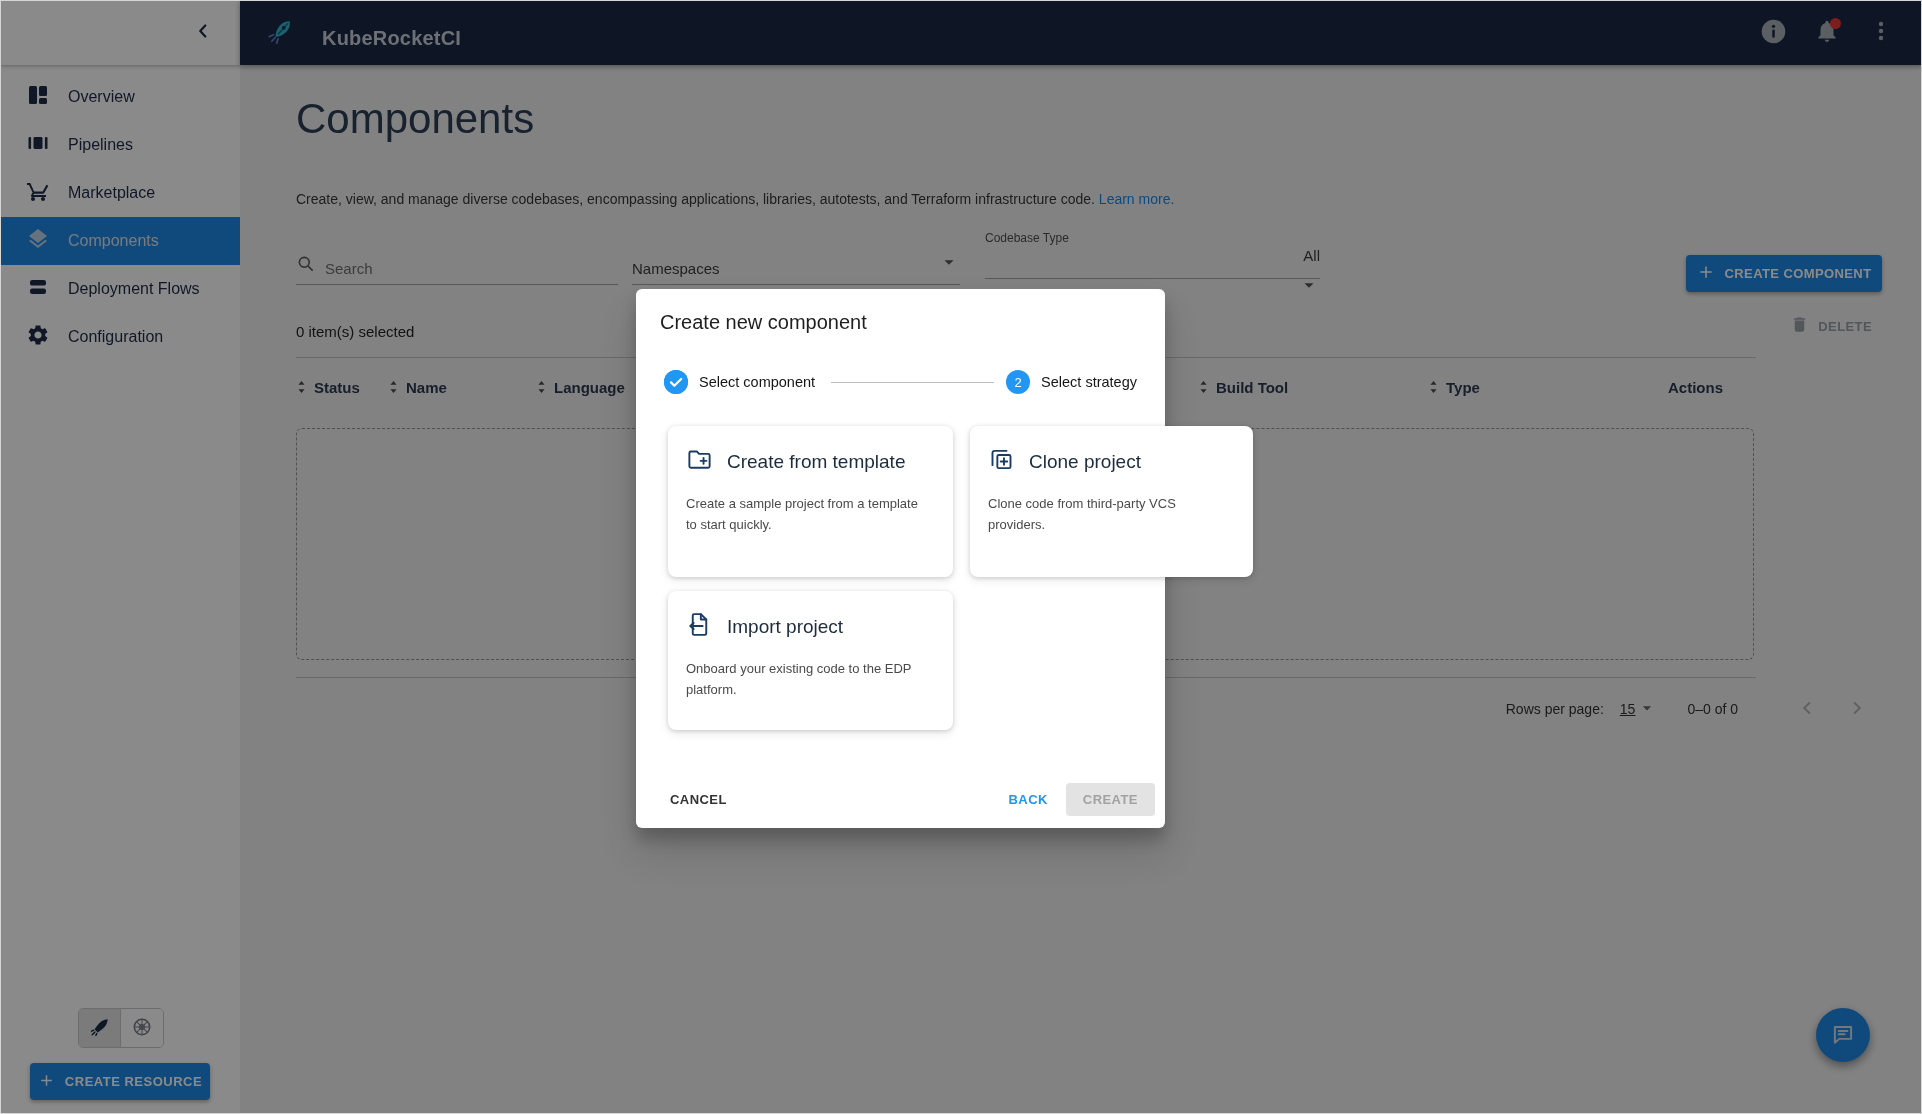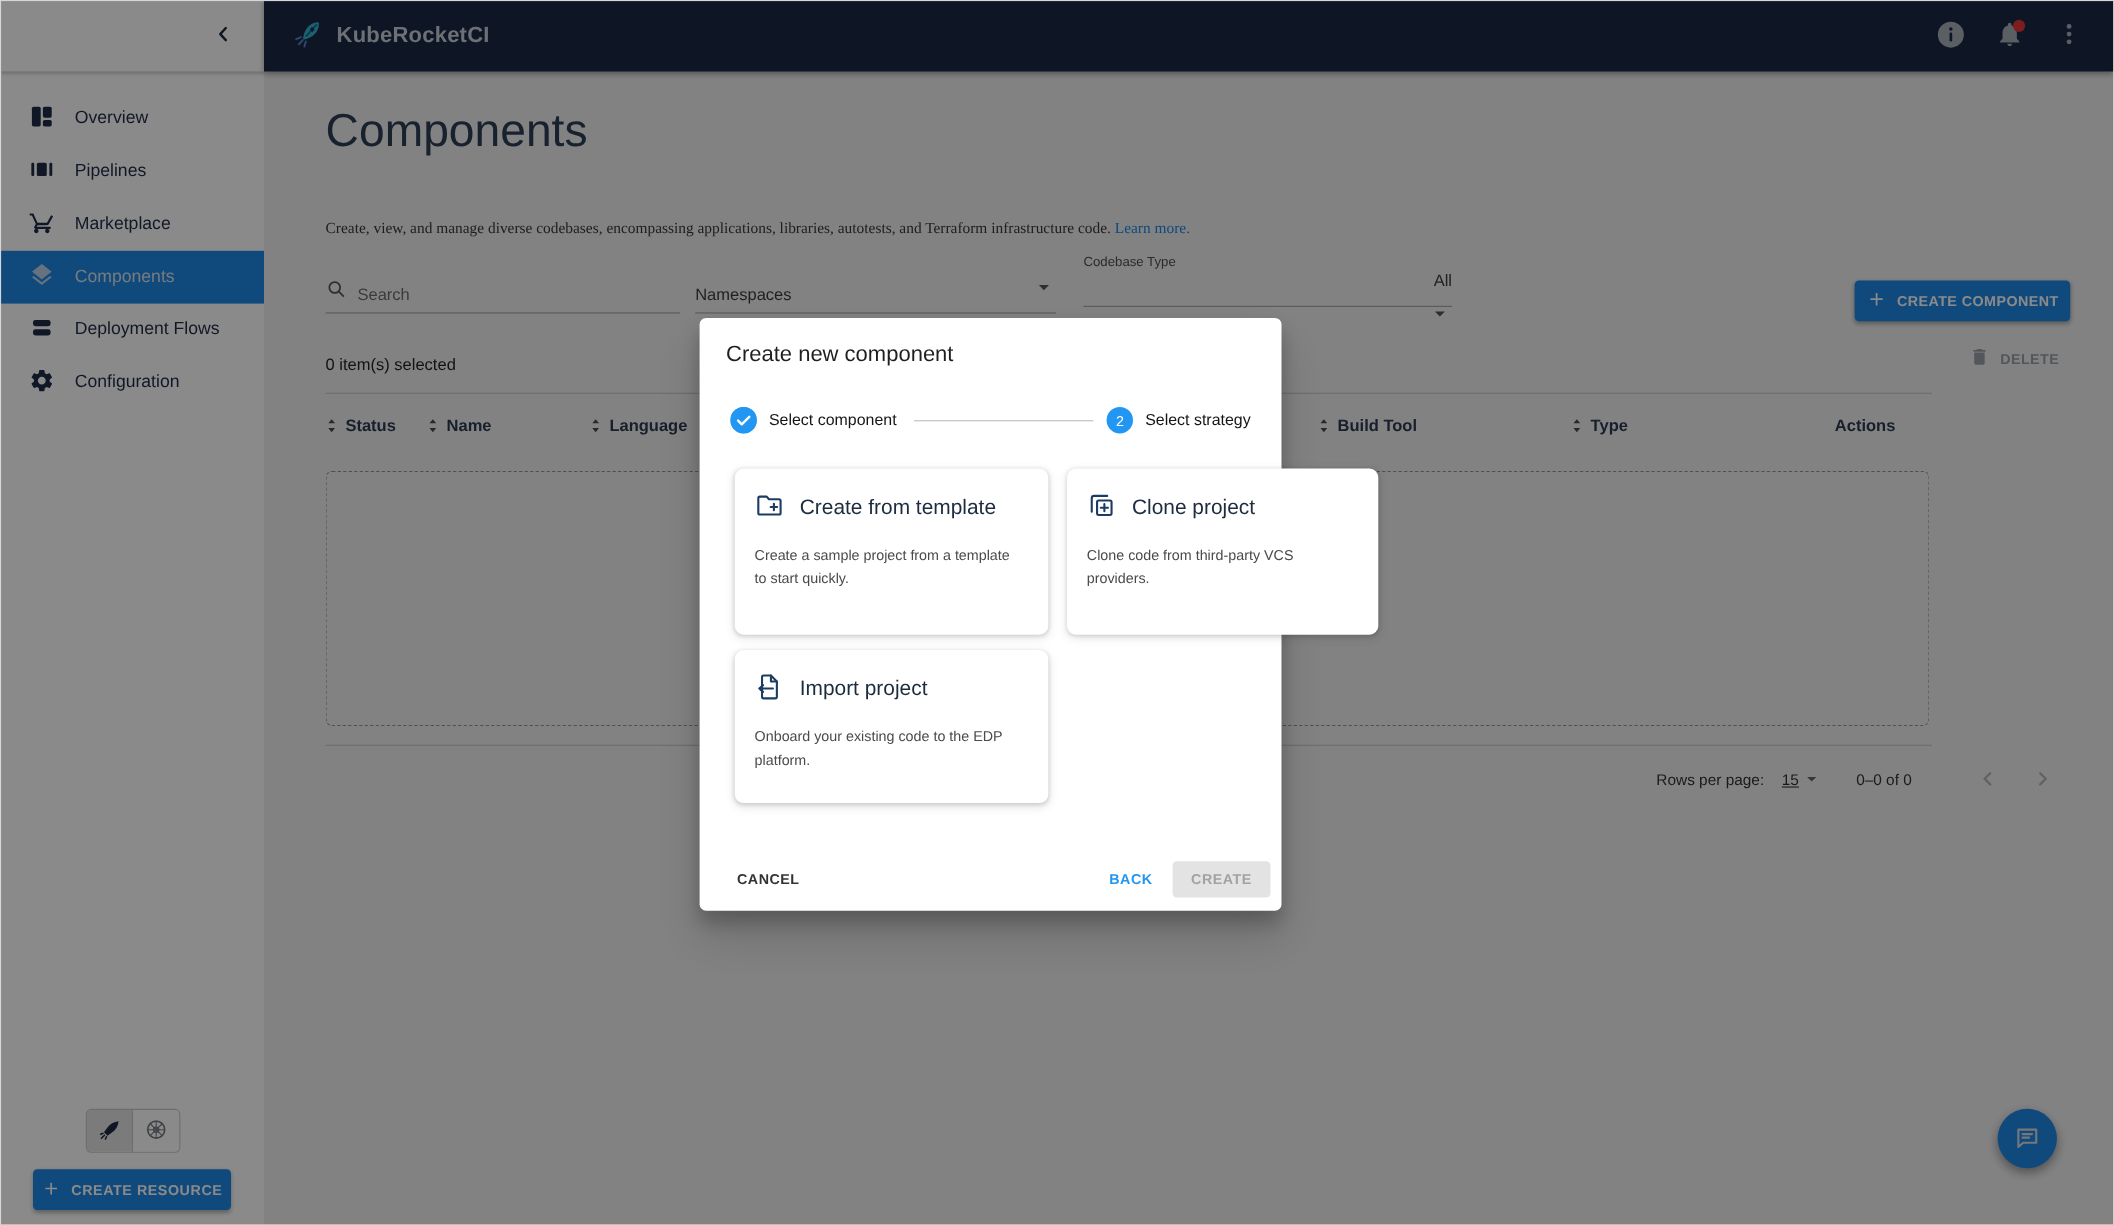--- a/index.html
+++ b/index.html
@@ -6,51 +6,51 @@
   html,body { width:1922px; height:1114px; }
   body { font-family:"Liberation Sans", sans-serif; background:#fff; overflow:hidden; }
   .screen { position:relative; width:1922px; height:1114px; background:#fff; overflow:hidden; }
 
   
   .frame { position:absolute; inset:0; border:1px solid #d6d6d6; z-index:80; pointer-events:none; }
 
   
   .topbar { position:absolute; left:240px; top:0; right:0; height:65px; background:var(--topbar-bg,#1a2a47);
             display:flex; align-items:center; padding:0 24px 0 26px; z-index:5; box-shadow:0 2px 5px rgba(0,0,0,.35); }
-  .brand { display:flex; align-items:center; gap:10px; }
+  .brand { display:flex; align-items:flex-end; gap:26px; }
   .brand-name { color:#c9d0d8; font-size:20px; font-weight:600; letter-spacing:.2px; }
   .topbar-right { margin-left:auto; display:flex; align-items:center; gap:20px; }
   .icon-btn { background:none; border:none; cursor:pointer; position:relative; display:flex; align-items:center; justify-content:center; width:34px; height:34px; }
   .badge-dot { position:absolute; top:2px; right:3px; width:11px; height:11px; border-radius:50%; background:var(--notification-red,#e53935); }
 
   
   .sidebar { position:absolute; left:0; top:0; width:240px; height:100%; background:#fff; z-index:4; }
   .sidebar-header { height:65px; display:flex; align-items:center; justify-content:flex-end; padding-right:26px;
                     box-shadow:0 1px 4px rgba(0,0,0,.28); position:relative; z-index:2; background:#fff; }
   .collapse-btn { background:none; border:none; cursor:pointer; display:flex; }
-  .nav { padding-top:19px; }
+  .nav { padding-top:8px; }
   .nav-item { height:48px; display:flex; align-items:center; gap:18px; padding-left:26px; cursor:pointer;
               color:#1e2b47; font-size:16px; }
   .nav-item svg { flex:0 0 auto; }
   .nav-item.selected { background:var(--accent,#1e88e5); color:#d9e3ec; }
   .nav-item.selected svg { opacity:.85; }
   .nav-label { white-space:nowrap; }
 
   .side-toggles { position:absolute; left:78px; top:1008px; display:flex; border:1px solid #c9c9c9; border-radius:5px; overflow:hidden; }
   .toggle-btn { width:42px; height:38px; display:flex; align-items:center; justify-content:center; background:#fff; border:none; cursor:pointer; }
   .toggle-btn.active { background:#e4e4e4; border-right:1px solid #c9c9c9; }
   .create-resource-btn { position:absolute; left:30px; top:1063px; width:180px; height:37px; border:none; border-radius:4px;
        background:var(--accent,#1e88e5); color:#fff; font-size:13px; font-weight:700; letter-spacing:.5px; cursor:pointer;
        display:flex; align-items:center; justify-content:center; gap:10px; box-shadow:0 2px 4px rgba(0,0,0,.3);
        font-family:"Liberation Sans",sans-serif; }
 
   
   .main { position:absolute; left:240px; top:65px; right:0; bottom:0; background:#f1f1f1; }
   .page-title { position:absolute; left:56px; top:30px; font-size:42px; font-weight:400; color:#2e3d56; }
-  .page-desc { position:absolute; left:56px; top:136px; font-size:14px; color:#383838;font-family:Liberation Serif, serif; }
+  .page-desc { position:absolute; left:56px; top:126px; font-size:14px; color:#383838; }
   .learn-more { color:var(--accent,#1e88e5); text-decoration:none; cursor:pointer; }
 
   .field { position:absolute; height:38px; display:flex; align-items:flex-end; padding-bottom:7px;
            border-bottom:1px solid #a3a3a3; gap:10px; }
   .field input { border:none; outline:none; background:transparent; font-size:15px; color:#222; width:100%;
                  font-family:"Liberation Sans",sans-serif; }
   .field input::placeholder { color:#6e6e6e; opacity:1; }
   .select-field { justify-content:space-between; cursor:pointer; }
   .select-value { font-size:15px; color:#3c3c3c; }
   .search-field { left:56px; top:182px; width:322px; }

